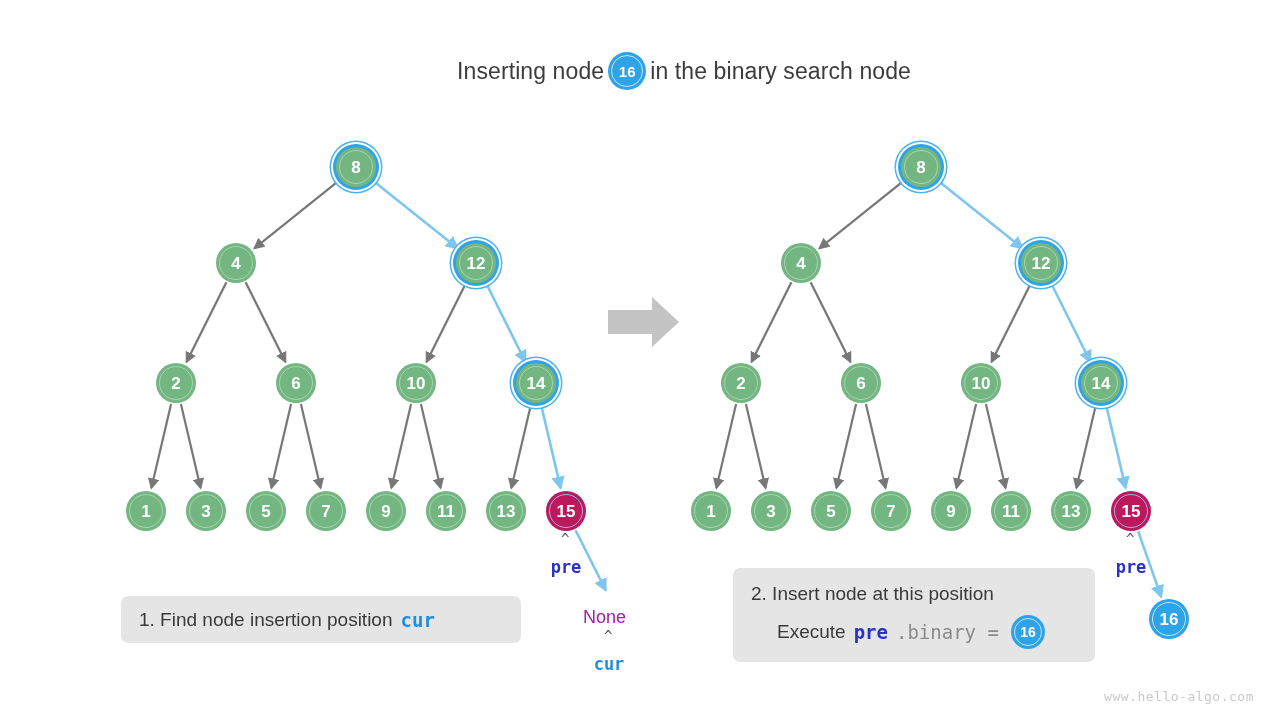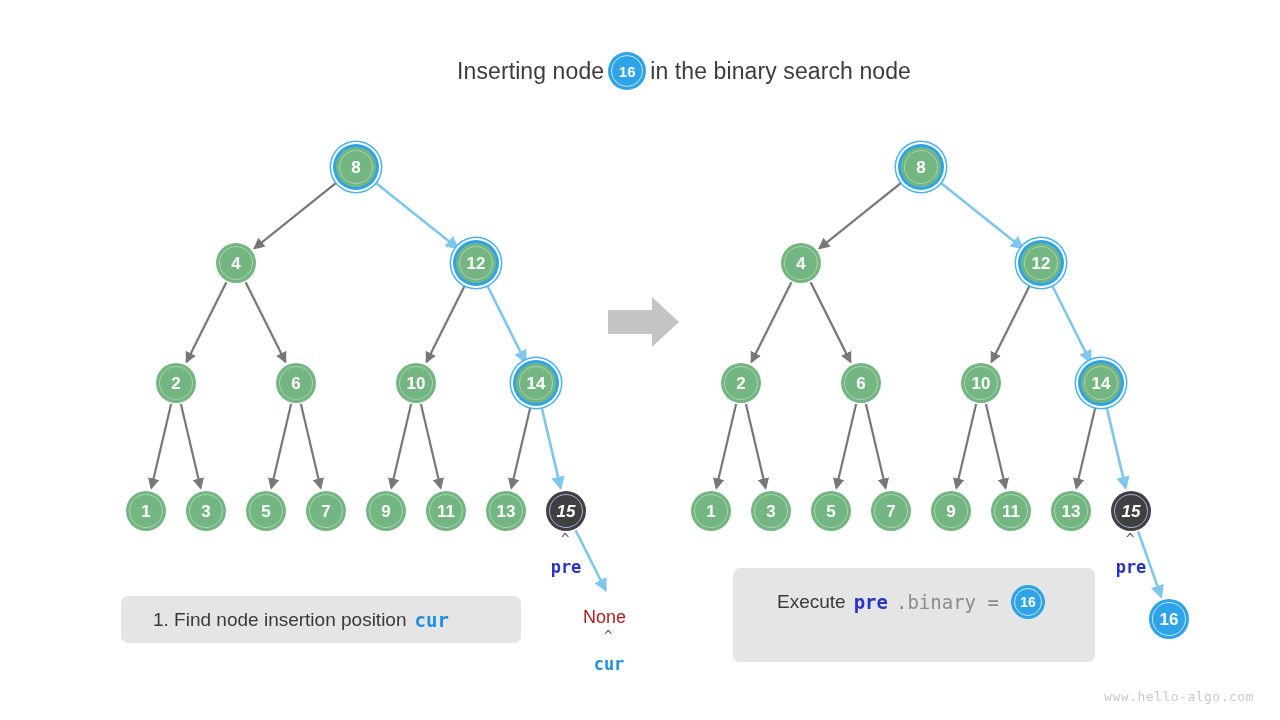--- a/index.html
+++ b/index.html
@@ -68,21 +68,21 @@
   .node.green .ring { border: 1.6px solid #a9d3b1; }
 
   
   .node.green-hl {
     background: #74b681;
     box-shadow: 0 0 0 3px #2ea3e8, 0 0 0 5px #ffffff, 0 0 0 6.5px #4db3ec;
   }
   .node.green-hl .ring { border: 1.6px solid #a9d3b1; }
 
   
-  .node.purple { background: #404040; font-style: italic; }
+  .node.purple { background: #be185d; }
   .node.purple .ring { border: 1.8px solid #a8abe8; }
 
   
   .node.blue { background: #2ea3e8; }
   .node.blue .ring { border: 1.8px solid #c5e6f8; }
 
   
   .node-inline {
     position: relative;
     display: inline-flex;
@@ -132,21 +132,21 @@
     font-weight: 400;
   }
 
   #caption-left {
     left: 121px;
     top: 596px;
     width: 400px;
     height: 47px;
     display: flex;
     align-items: center;
-    padding-left: 32px;
+    padding-left: 18px;
   }
   #caption-right {
     left: 733px;
     top: 568px;
     width: 362px;
     height: 94px;
     padding: 11px 0 0 18px;
   }
   #caption-right .line1 { line-height: 30px; }
   #caption-right .line2 {
@@ -173,21 +173,21 @@
     position: absolute;
     font-size: 14px;
     color: #555;
     font-family: "DejaVu Sans Mono", monospace;
     user-select: none;
   }
 
   .none-text {
     position: absolute;
     font-size: 18px;
-    color: #b91c1c;
+    color: #a21caf;
     font-family: "Liberation Sans", sans-serif;
   }
 
   
   #watermark {
     position: absolute;
     right: 26px;
     bottom: 16px;
     font-family: "DejaVu Sans Mono", monospace;
     font-size: 13px;
@@ -391,20 +391,21 @@
 
 <div class="caret" style="left:1126px; top:531px;">^</div>
 <div class="ptr indigo" style="left:1106px; top:557px; width:50px;">pre</div>
 
 <div class="caption" id="caption-left">
   <span>1. Find node insertion position</span>
   <span class="mono-blue" style="margin-left:8px;">cur</span>
 </div>
 
 <div class="caption" id="caption-right">
+  <div class="line1">2. Insert node at this position</div>
   <div class="line2">
     <span>Execute</span>
     <span class="mono-indigo">pre</span>
     <span class="mono-gray">.binary =</span>
     <span class="node-inline" style="width:34px;height:34px;font-size:14px;margin-left:4px;">
       <span>16</span>
     </span>
   </div>
 </div>
 

